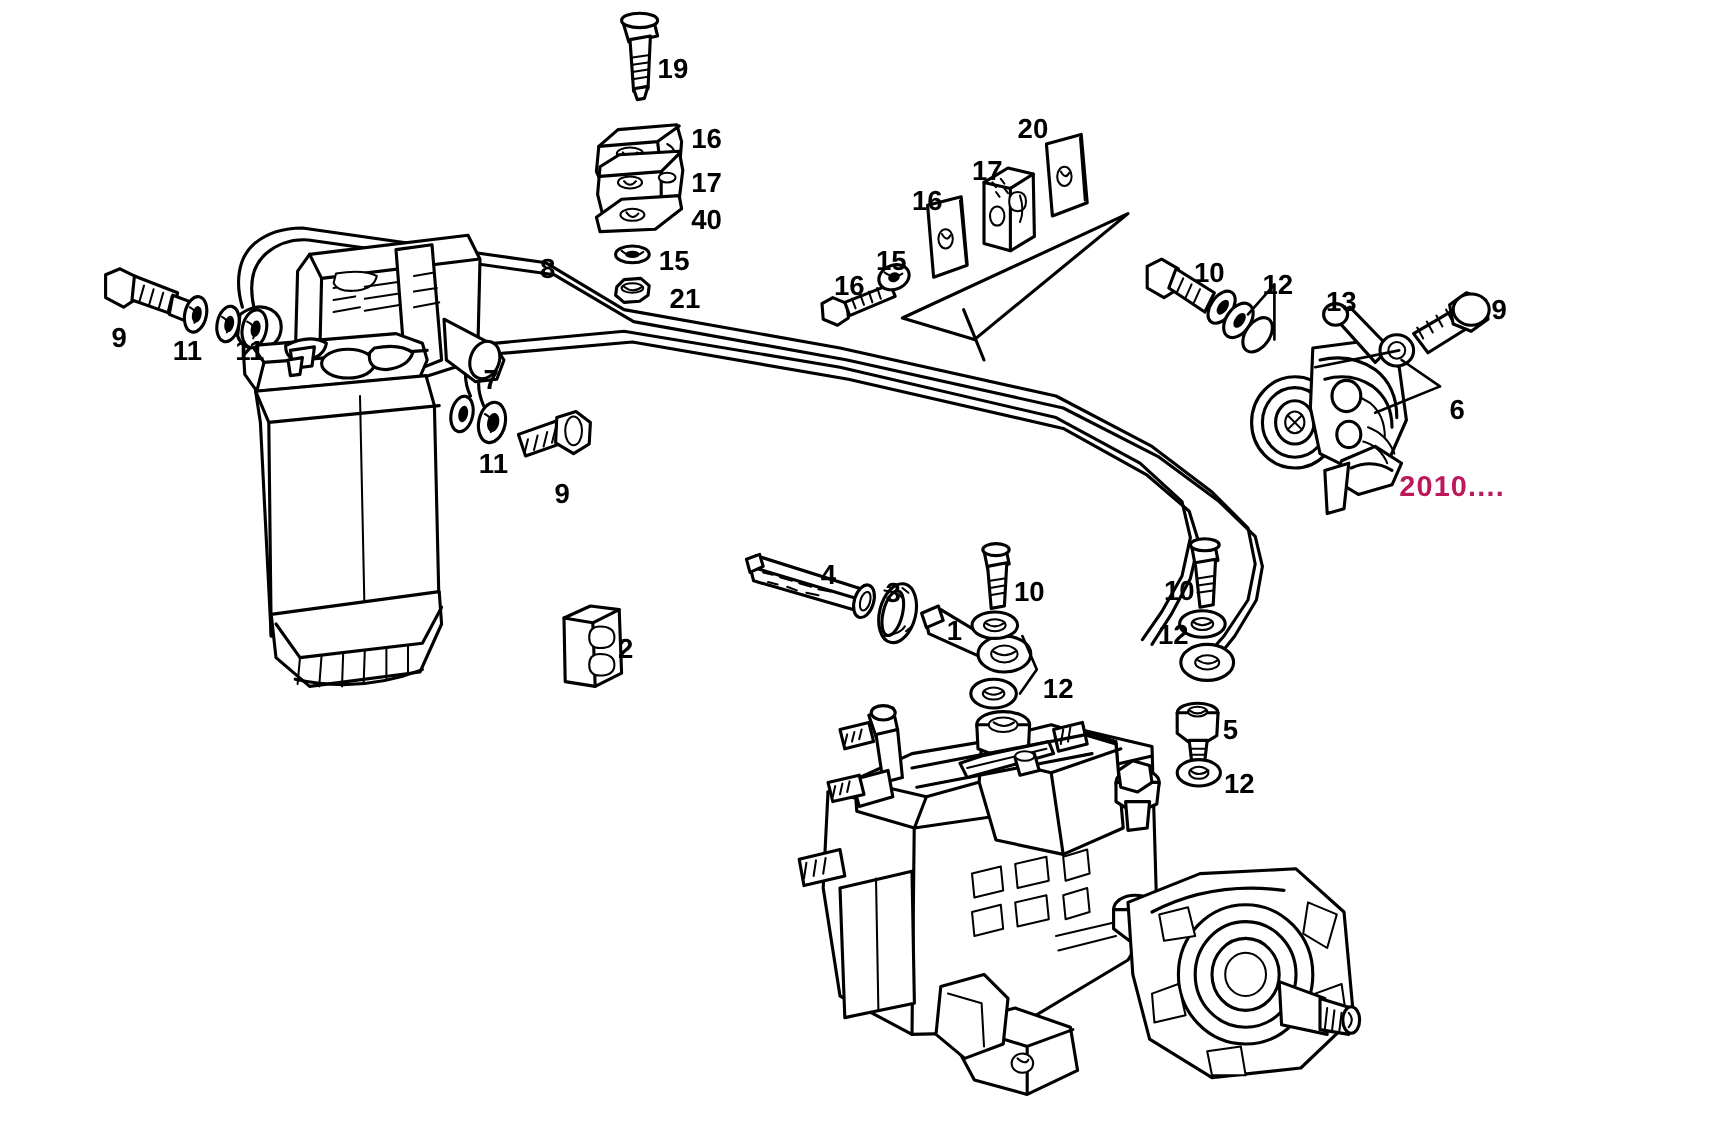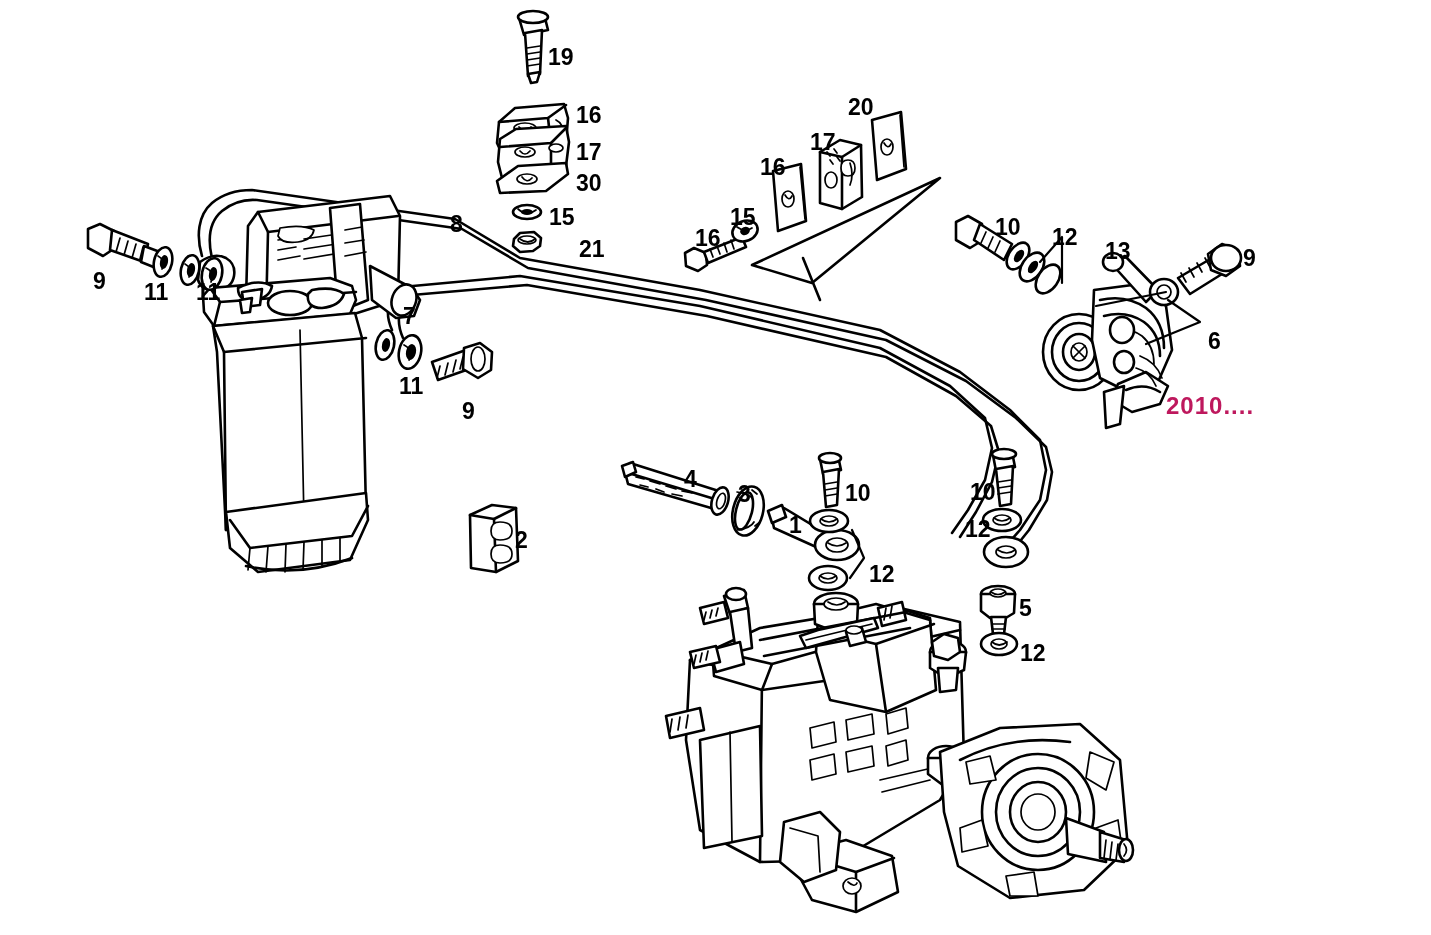--- a/index.html
+++ b/index.html
@@ -428,23 +428,23 @@
     <g>
       <path class="leader" d="M1096 306 L1166 292"></path>
     </g>
 
   </svg>
 
   <div id="callout-layer">
       <div class="callout" style="left: 548px; top: 46px;">19</div>
       <div class="callout" style="left: 576px; top: 104px;">16</div>
       <div class="callout" style="left: 576px; top: 141px;">17</div>
-      <div class="callout" style="left: 576px; top: 172px;">30</div>
+      <div class="callout" style="left: 576px; top: 172px;">40</div>
       <div class="callout" style="left: 549px; top: 206px;">15</div>
-      <div class="callout" style="left: 579px; top: 238px;">21</div>
+      <div class="callout" style="left: 558px; top: 238px;">21</div>
       <div class="callout" style="left: 848px; top: 96px;">20</div>
       <div class="callout" style="left: 810px; top: 131px;">17</div>
       <div class="callout" style="left: 760px; top: 156px;">16</div>
       <div class="callout" style="left: 730px; top: 206px;">15</div>
       <div class="callout" style="left: 695px; top: 227px;">16</div>
       <div class="callout" style="left: 450px; top: 213px;">8</div>
       <div class="callout" style="left: 93px; top: 270px;">9</div>
       <div class="callout" style="left: 144px; top: 281px;">11</div>
       <div class="callout" style="left: 196px; top: 281px;">11</div>
       <div class="callout" style="left: 403px; top: 305px;">7</div>

